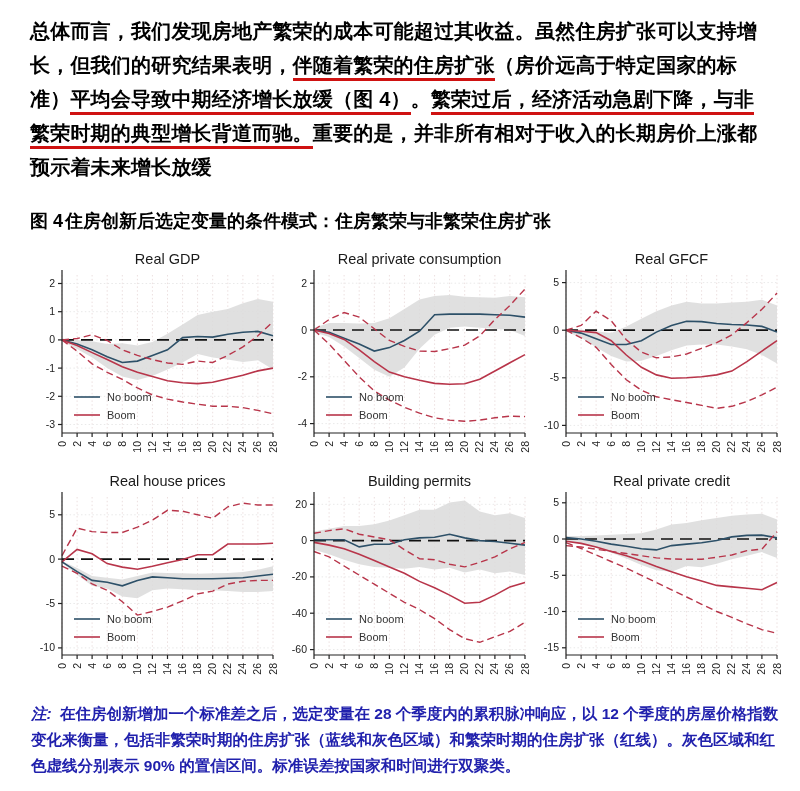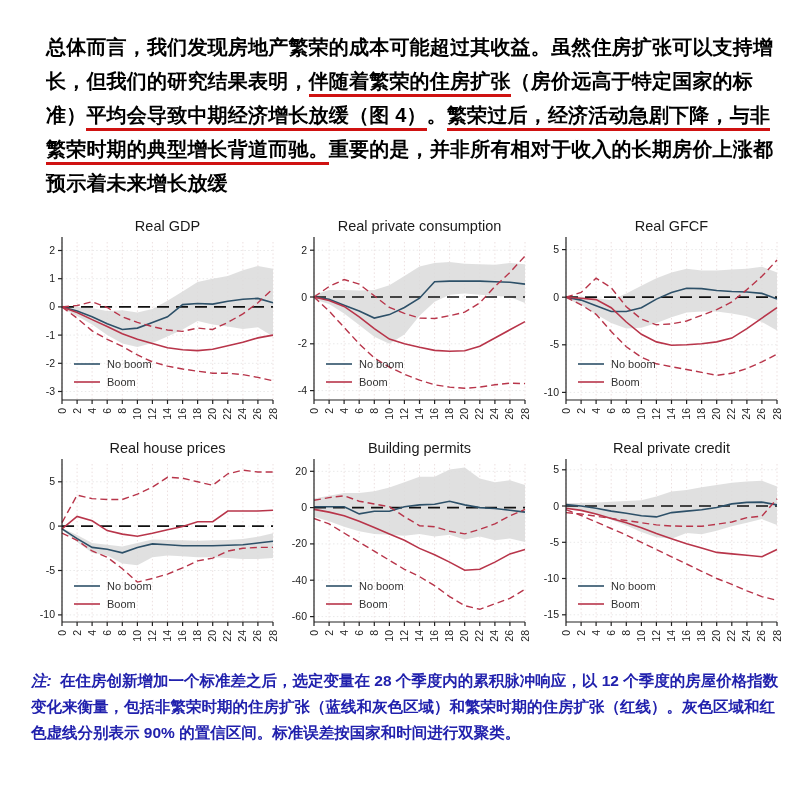--- a/index.html
+++ b/index.html
@@ -1,18 +1,18 @@
 <!DOCTYPE html>
 <html><head>
 <meta charset="utf-8">
 <style>
   html,body{margin:0;padding:0;background:#ffffff;}
   body{width:800px;height:791px;overflow:hidden;font-family:"Liberation Sans",sans-serif;}
   .content{padding:14px 20px 0 30px;}
-  .para{width:744px;font-size:20px;font-weight:700;line-height:34px;color:#000;margin:16px;letter-spacing:0.2px;}
+  .para{width:744px;font-size:20px;font-weight:700;line-height:34px;color:#000;margin:0;letter-spacing:0.2px;}
   .ul-red{border-bottom:3px solid #cf1211;padding-bottom:2px;box-decoration-break:clone;-webkit-box-decoration-break:clone;}
   .caption{margin:25px 0 0 0;font-size:18px;font-weight:700;color:#000;}
   .cap-prefix{font-weight:900;margin-right:2px;}
   .charts{display:flex;flex-wrap:wrap;width:756px;margin-top:16px;margin-left:-2px;}
   .panel{width:252px;height:222px;}
   .note{width:756px;font-size:15.5px;font-weight:700;line-height:26px;color:#2121ad;margin:8px 0 0 1px;}
   .note-prefix{font-style:italic;margin-right:4px;}
   
   .gx{stroke:#ecdfdf;stroke-width:1;stroke-dasharray:1.5 2.3;}
   .gy{stroke:#e9e9e9;stroke-width:1;stroke-dasharray:1.5 2.3;}
@@ -25,20 +25,21 @@
   .ln{fill:none;stroke-width:1.6;}
   .ci{fill:none;stroke-width:1.4;stroke-dasharray:7 4;}
 </style>
 </head>
 <body>
 
 <div class="content">
 
   <p class="para"><span>总体而言，我们发现房地产繁荣的成本可能超过其收益。虽然住房扩张可以支持增长，但我们的研究结果表明，</span><span class="ul-red">伴随着繁荣的住房扩张</span><span>（房价远高于特定国家的标准）</span><span class="ul-red">平均会导致中期经济增长放缓（图 4）</span><span>。</span><span class="ul-red">繁荣过后，经济活动急剧下降，与非繁荣时期的典型增长背道而驰。</span><span>重要的是，并非所有相对于收入的长期房价上涨都预示着未来增长放缓</span></p>
 
+  <p class="caption"><span class="cap-prefix">图 4</span><span>住房创新后选定变量的条件模式：住房繁荣与非繁荣住房扩张</span></p>
 
   <div class="charts">
     <div class="panel"><svg width="252" height="222" viewBox="0 0 252 222">
           <line class="gx" x1="34.0" y1="26" x2="34.0" y2="184"></line>
           <line class="gx" x1="49.1" y1="26" x2="49.1" y2="184"></line>
           <line class="gx" x1="64.1" y1="26" x2="64.1" y2="184"></line>
           <line class="gx" x1="79.2" y1="26" x2="79.2" y2="184"></line>
           <line class="gx" x1="94.3" y1="26" x2="94.3" y2="184"></line>
           <line class="gx" x1="109.4" y1="26" x2="109.4" y2="184"></line>
           <line class="gx" x1="124.4" y1="26" x2="124.4" y2="184"></line>

